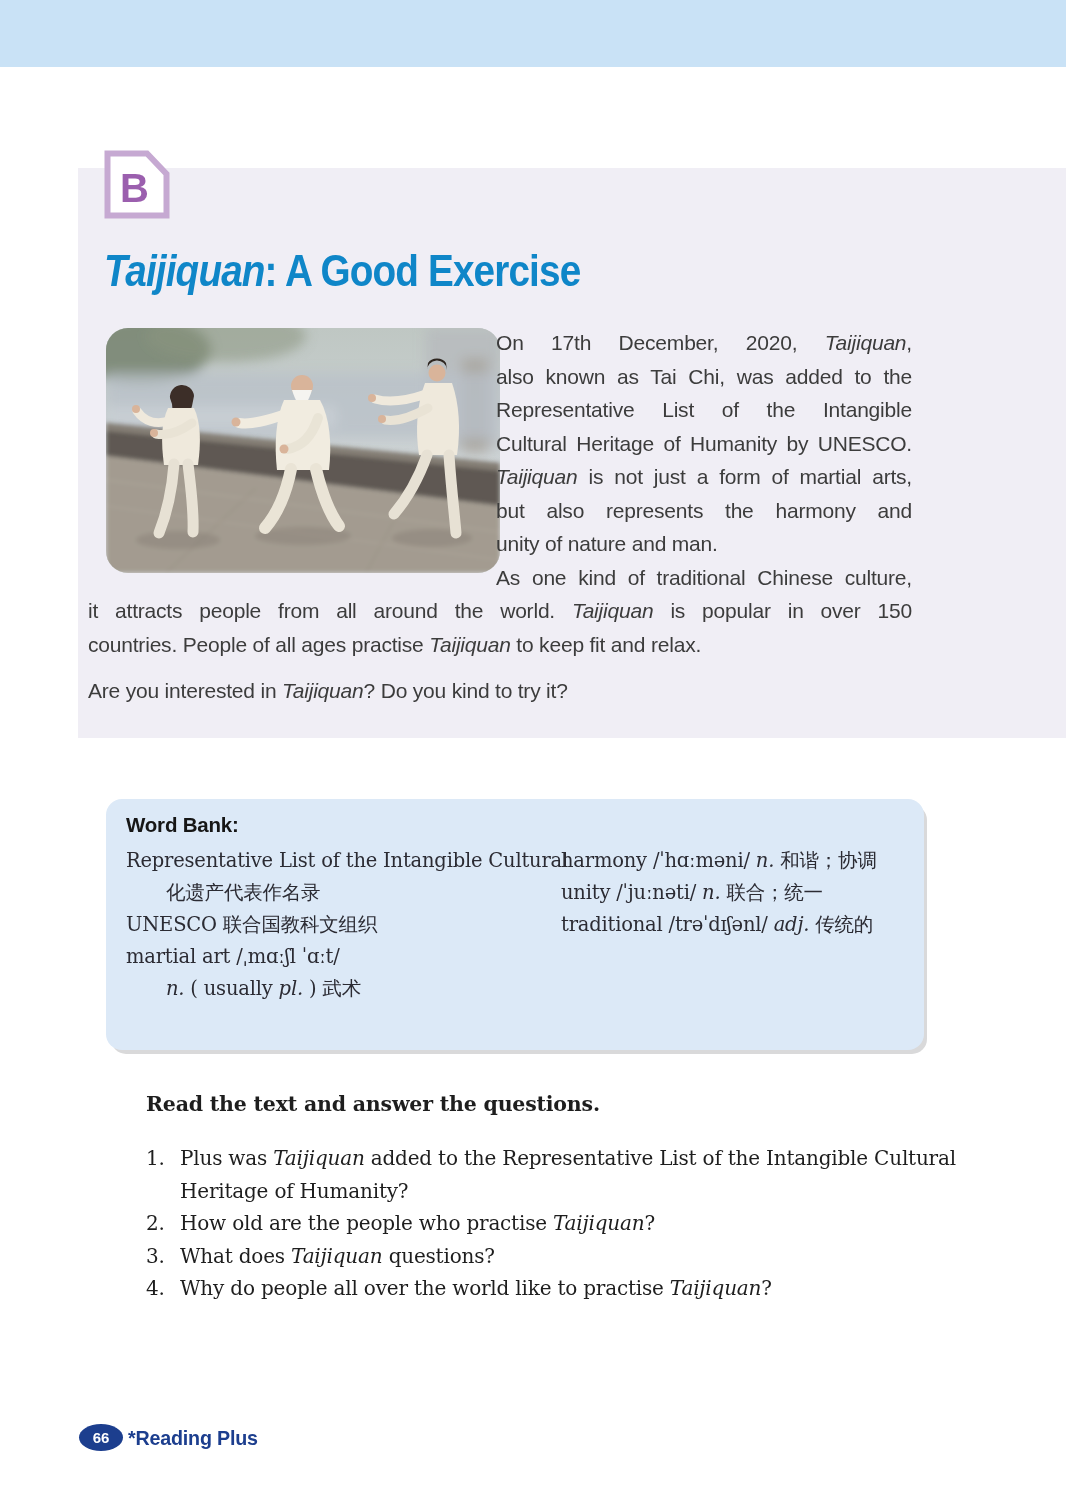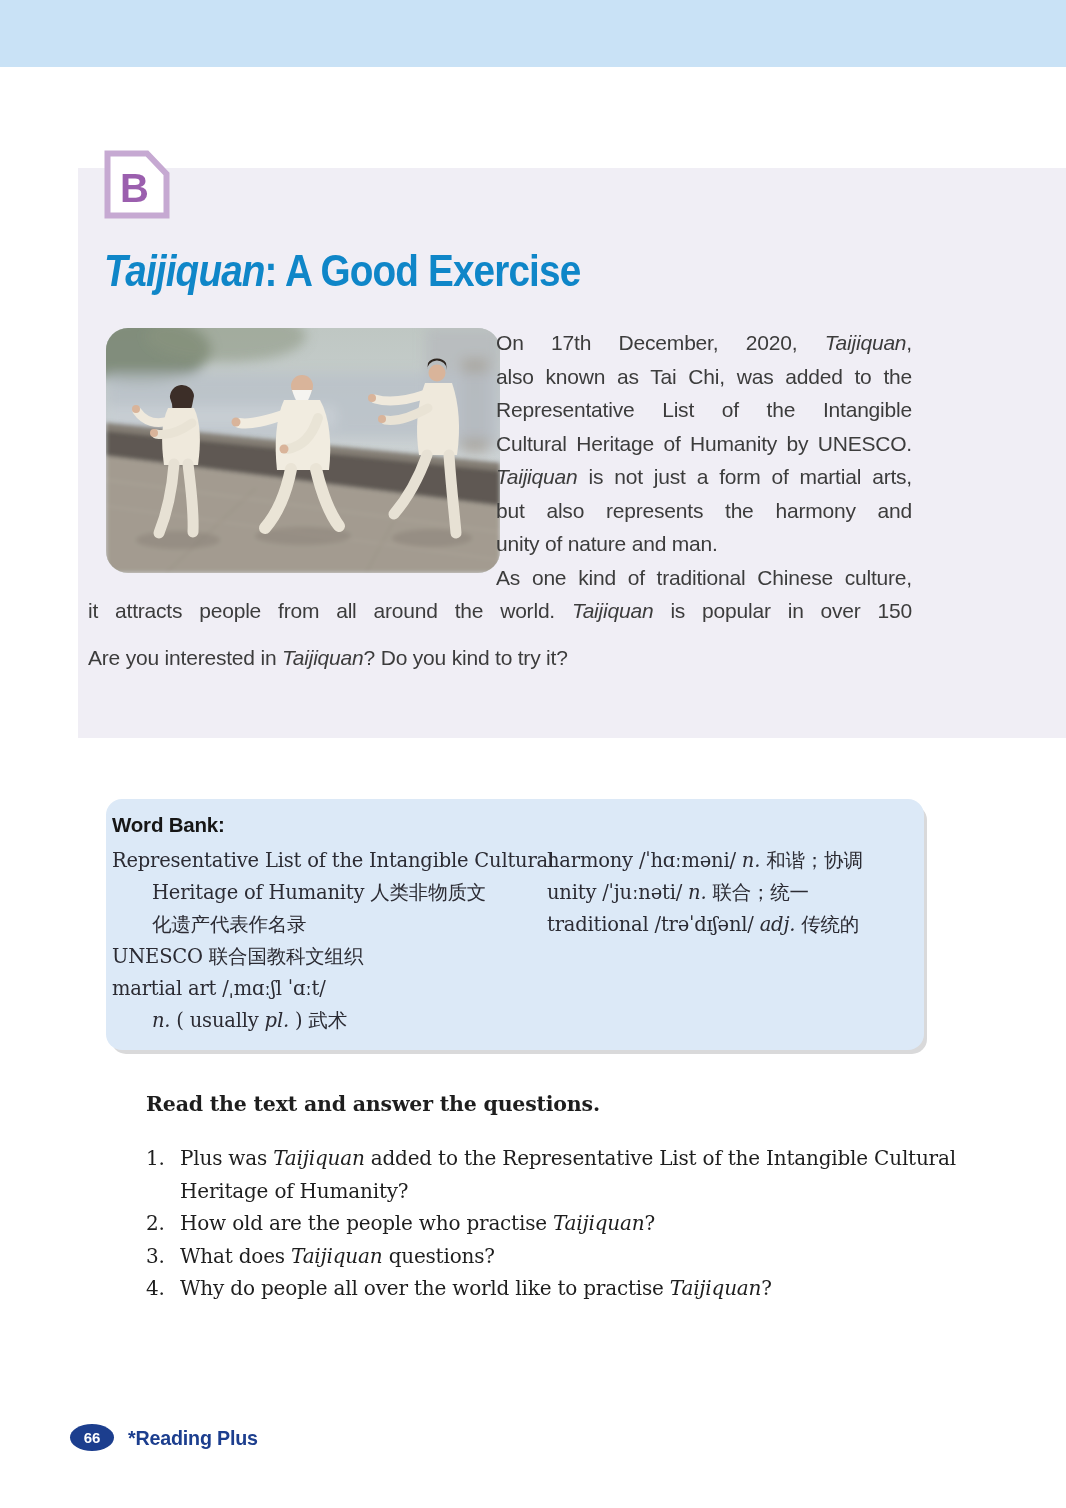--- a/index.html
+++ b/index.html
@@ -38,42 +38,42 @@
   .pl-side{margin-left:408px;width:416px;}
   .pl-full{width:824px;}
   .pl-last{text-align:left;text-align-last:left;}
   .p3{margin-top:13px;}
   .passage .i, .wb .i, .exercise .i{font-style:italic;}
 
   
   .wb{
     position:absolute;left:106px;top:799px;width:818px;height:251px;box-sizing:border-box;
     background:#dce9f7;border-radius:16px;box-shadow:4px 5px 0 -1px #d9d9da;
-    padding:14px 20px 0 6px;
+    padding:14px 20px 0 20px;
   }
   .wb-head{font-weight:bold;font-size:20.5px;color:#161616;letter-spacing:-0.2px;}
   .wb-cols{display:flex;margin-top:8px;font-family:"DejaVu Serif", serif;
     font-size:19.5px;line-height:32px;color:#2b2b33;letter-spacing:-0.2px;gap:11px;}
   .wb-left{width:424px;flex:none;}
   .wb-right{flex:1;min-width:0;}
   .wb-line{white-space:nowrap;}
   .wb-line.ind{padding-left:40px;}
 
   
   .exercise{position:absolute;left:106px;top:1092px;width:830px;
     font-family:"DejaVu Serif", serif;color:#1e1e1e;letter-spacing:-0.2px;margin-left:40px;}
   .q-head{font-weight:bold;font-size:20.5px;}
   .q-list{margin-top:26px;font-size:20px;line-height:32.5px;}
   .q-row{display:flex;}
   .q-num{width:34px;flex:none;}
   .q-text{flex:1;min-width:0;}
 
   
   .page-badge{
-    position:absolute;left:70px;top:1424px;width:44px;height:27px;border-radius:50%;
+    position:absolute;left:79px;top:1424px;width:44px;height:27px;border-radius:50%;
     background:#1c3e8e;color:#ffffff;font-weight:bold;font-size:15px;
     display:flex;align-items:center;justify-content:center;
   }
   .footer-label{
     position:absolute;left:128px;top:1426px;color:#1c3e8e;font-weight:bold;
     font-size:20.5px;letter-spacing:-0.2px;transform:scaleX(0.96);transform-origin:left top;
     white-space:nowrap;
   }
 </style>
 </head>
@@ -171,29 +171,29 @@
 <div class="passage">
   <div class="pl pl-side"><span>On 17th December, 2020, </span><span class="i">Taijiquan</span><span>,</span></div>
   <div class="pl pl-side"><span>also known as Tai Chi, was added to the</span></div>
   <div class="pl pl-side"><span>Representative List of the Intangible</span></div>
   <div class="pl pl-side"><span>Cultural Heritage of Humanity by UNESCO.</span></div>
   <div class="pl pl-side"><span class="i">Taijiquan</span><span> is not just a form of martial arts,</span></div>
   <div class="pl pl-side"><span>but also represents the harmony and</span></div>
   <div class="pl pl-side pl-last"><span>unity of nature and man.</span></div>
   <div class="pl pl-side"><span>As one kind of traditional Chinese culture,</span></div>
   <div class="pl pl-full"><span>it attracts people from all around the world. </span><span class="i">Taijiquan</span><span> is popular in over 150</span></div>
+  <div class="pl pl-full pl-last"><span>countries. People of all ages practise </span><span class="i">Taijiquan</span><span> to keep fit and relax.</span></div>
   <div class="pl pl-full pl-last p3"><span>Are you interested in </span><span class="i">Taijiquan</span><span>? Do you kind to try it?</span></div>
 </div>
 
 <div class="wb">
   <div class="wb-head">Word Bank:</div>
   <div class="wb-cols">
     <div class="wb-left">
       <div class="wb-line"><span>Representative List of the Intangible Cultural</span></div>
-      <div class="wb-line ind"><span>Heritage of Humanity 人类非物质文</span></div>
       <div class="wb-line ind"><span>化遗产代表作名录</span></div>
       <div class="wb-line"><span>UNESCO 联合国教科文组织</span></div>
       <div class="wb-line"><span>martial art /ˌmɑːʃl ˈɑːt/</span></div>
       <div class="wb-line ind"><span class="i">n.</span><span> ( usually </span><span class="i">pl.</span><span> ) 武术</span></div>
     </div>
     <div class="wb-right">
       <div class="wb-line"><span>harmony /ˈhɑːməni/ </span><span class="i">n.</span><span> 和谐；协调</span></div>
       <div class="wb-line"><span>unity /ˈjuːnəti/ </span><span class="i">n.</span><span> 联合；统一</span></div>
       <div class="wb-line"><span>traditional /trəˈdɪʃənl/ </span><span class="i">adj.</span><span> 传统的</span></div>
     </div>

